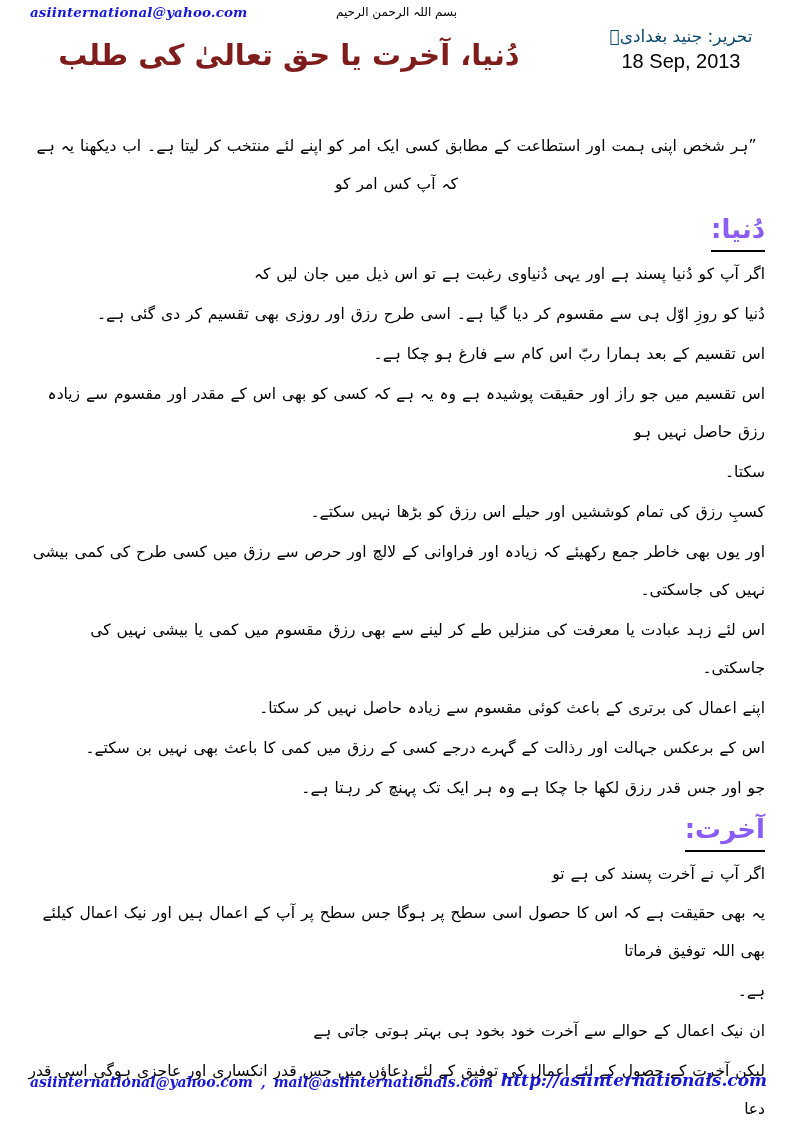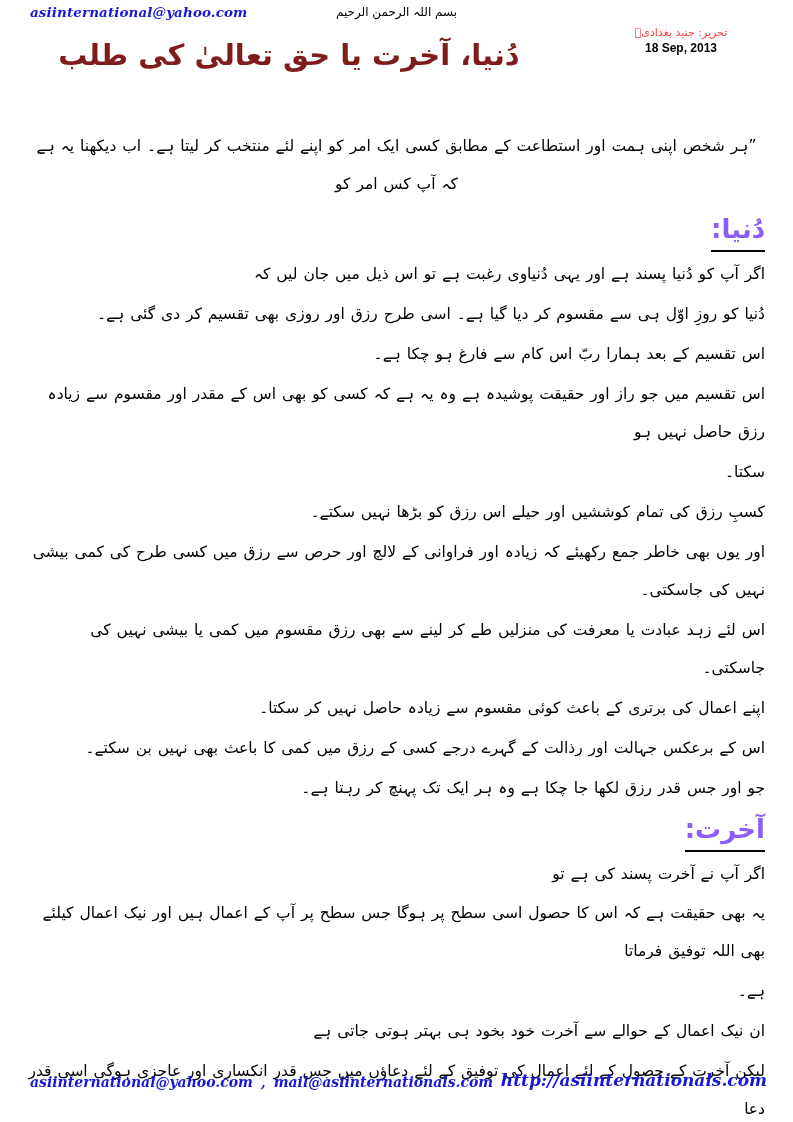--- a/index.html
+++ b/index.html
@@ -58,30 +58,30 @@
   .hdr-author-block {
     position: absolute;
     top: 26px;
     right: 22px;
     text-align: center;
     direction: rtl;
     width: 180px;
   }
   .hdr-author {
     font-family: "DejaVu Sans", sans-serif;
-    font-size: 11px;
+    font-size: 17px;
     line-height: 1.25;
     white-space: nowrap;
-    color: #ef4444;
+    color: #0c4a6e;
   }
   .hdr-date {
     direction: ltr;
     font-family: "Liberation Sans", sans-serif;
-    font-weight: bold;
-    font-size: 12px;
+    font-weight: normal;
+    font-size: 20px;
     line-height: 1.3;
     color: #000;
     margin-top: 1px;
   }
   .hdr-title {
     position: absolute;
     top: 34px;
     left: 0;
     right: 215px;
     text-align: center;

